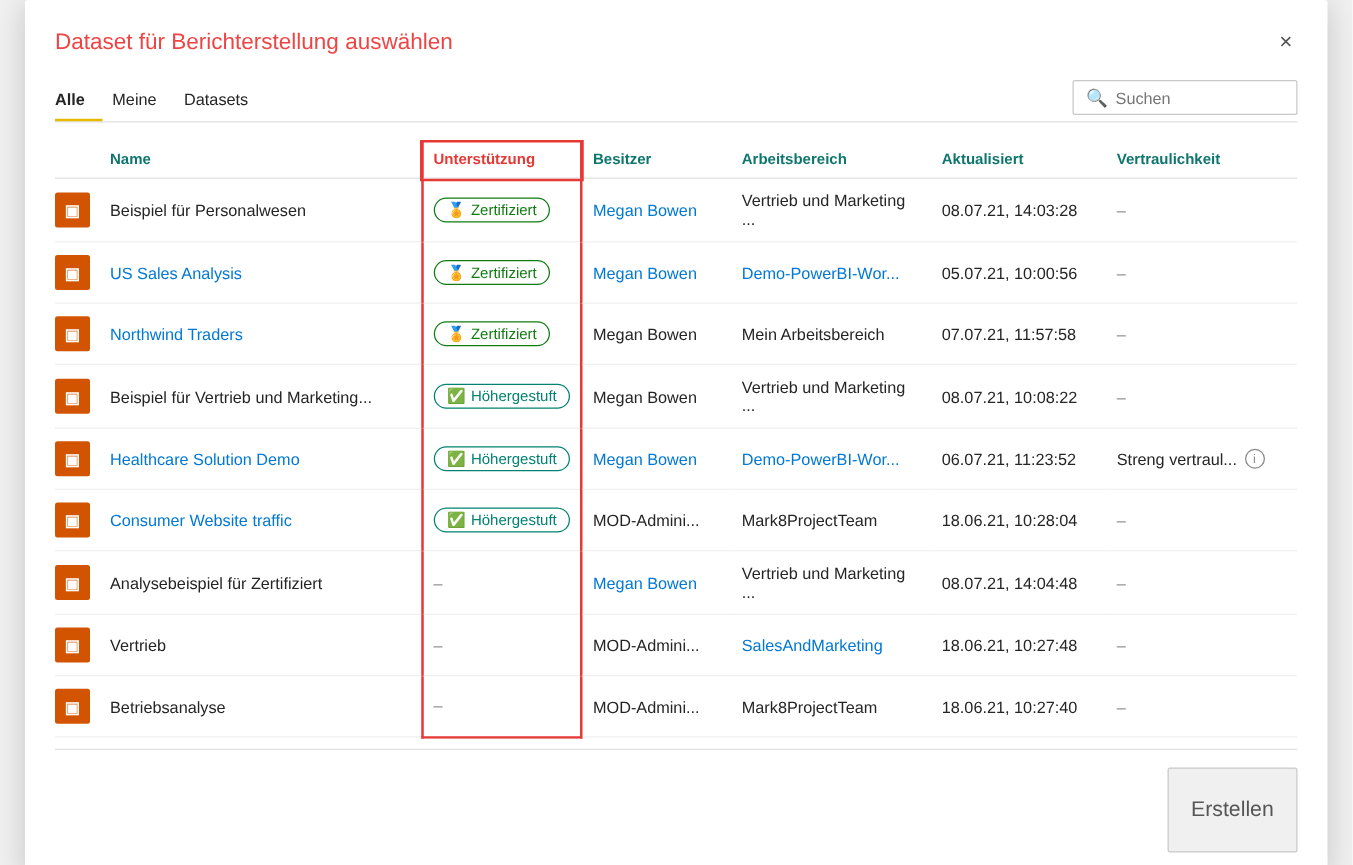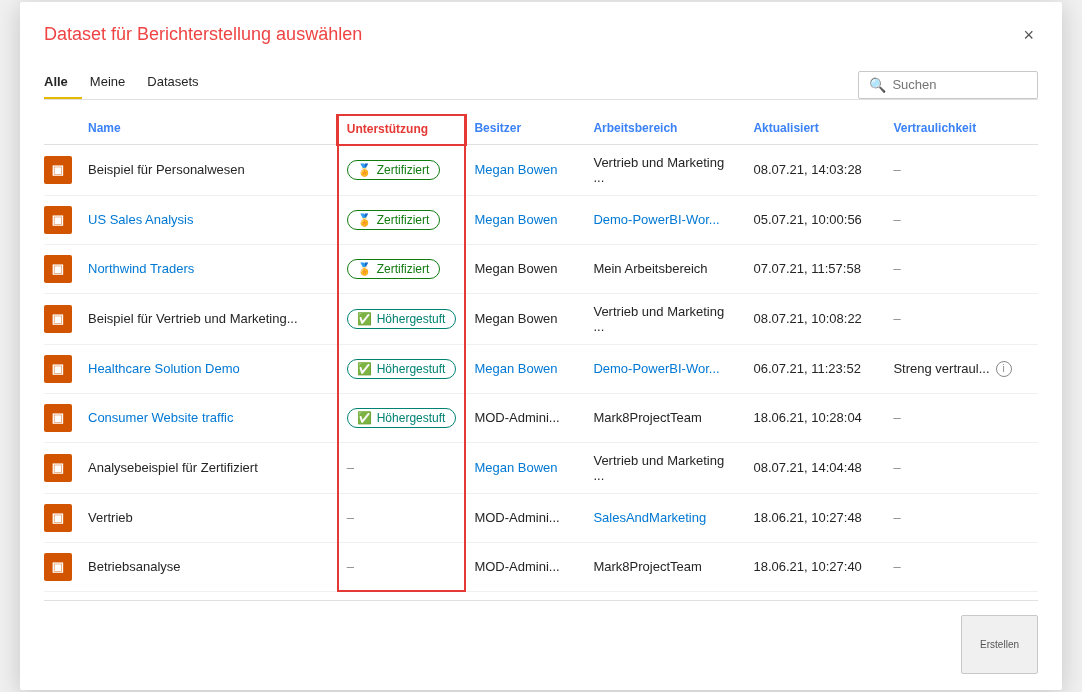--- a/index.html
+++ b/index.html
@@ -38,21 +38,21 @@
       background: none;
       border: none;
       cursor: pointer;
       font-size: 18px;
       color: #555;
       padding: 4px;
       line-height: 1;
     }
     .tabs-row {
       display: flex;
-      align-items: flex-end;
+      align-items: flex-start;
       justify-content: space-between;
       border-bottom: 1px solid #e0e0e0;
       margin-bottom: 14px;
     }
     .tabs {
       display: flex;
       gap: 0;
     }
     .tab {
       padding: 8px 14px 8px 0;
@@ -94,21 +94,21 @@
       position: relative;
     }
     table {
       width: 100%;
       border-collapse: collapse;
     }
     thead th {
       text-align: left;
       font-weight: 600;
       font-size: 12px;
-      color: #3b82f6;
+      color: #0f766e;
       padding: 6px 8px 8px 8px;
       border-bottom: 1px solid #e0e0e0;
       white-space: nowrap;
     }
     thead th:first-child { width: 36px; padding-left: 0; }
     .col-name { min-width: 200px; }
     .col-support { width: 120px; }
     .col-owner { width: 120px; }
     .col-workspace { width: 160px; }
     .col-updated { width: 140px; }
@@ -181,21 +181,21 @@
     .footer-actions {
       display: flex;
       justify-content: flex-end;
       gap: 8px;
       padding-top: 14px;
       border-top: 1px solid #e0e0e0;
       margin-top: 8px;
     }
     .btn {
       padding: 23px 18px;
-      font-size: 10px;
+      font-size: 17px;
       border-radius: 2px;
       cursor: pointer;
       border: 1px solid #c8c8c8;
       background: #f0f0f0;
       color: #555;
     }
     .btn-primary {
       background: #0078d4;
       color: #fff;
       border: 1px solid #0078d4;

